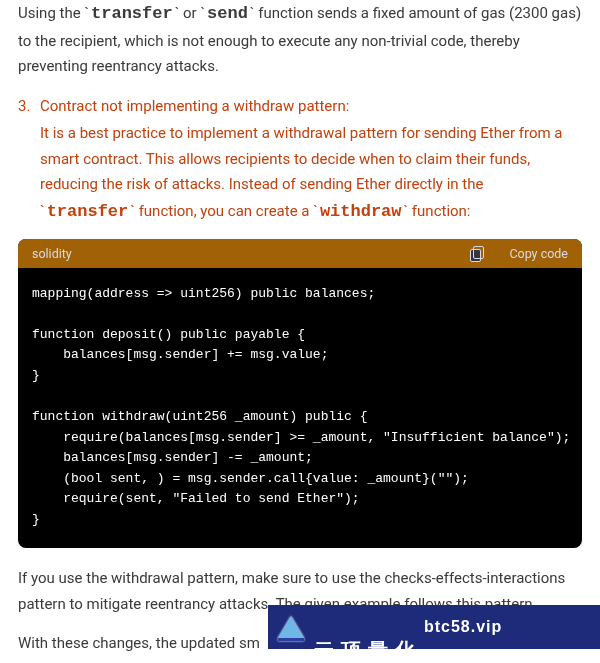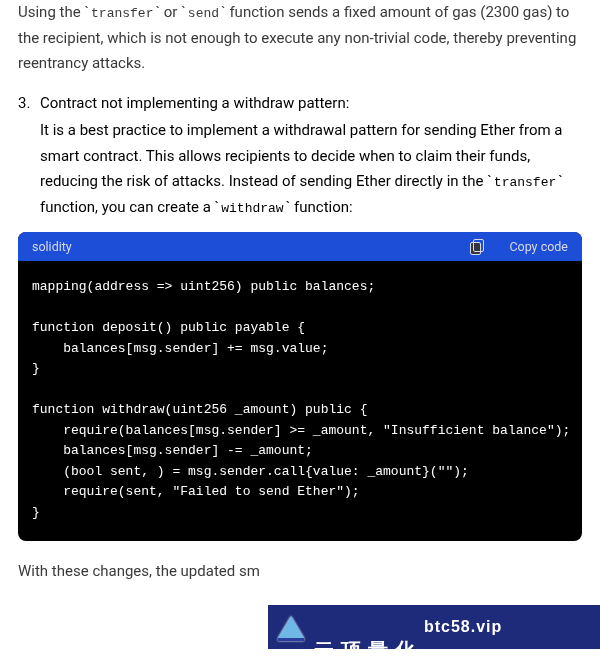--- a/index.html
+++ b/index.html
@@ -14,32 +14,32 @@
   }
   .container { padding: 0 18px; }
   p.body {
     font-size: 15px;
     line-height: 1.7;
     color: #3a3a3a;
     margin-bottom: 14px;
   }
   .inline-code {
     font-family: "SFMono-Regular", Consolas, "Liberation Mono", Menlo, monospace;
-    font-size: 13px;
-    font-weight: 400;
+    font-size: 17px;
+    font-weight: 700;
     background: transparent;
     padding: 0 2px;
   }
   .backtick { font-family: inherit; font-weight: normal; }
   ol.list {
     list-style: none;
     counter-reset: item 2;
     font-size: 15px;
     line-height: 1.7;
-    color: #000000;
+    color: #c2410c;
     margin-bottom: 12px;
   }
   ol.list li {
     counter-increment: item;
     position: relative;
     padding-left: 22px;
     margin-left: 0;
   }
   ol.list li::before {
     content: counter(item) ".";
@@ -49,21 +49,21 @@
   }
   .li-title { margin-bottom: 2px; }
   .li-body { }
   .code-block {
     background: #000000;
     border-radius: 8px;
     overflow: hidden;
     margin: 0 0 18px 0;
   }
   .code-header {
-    background: #1d4ed8;
+    background: #a16207;
     color: #d9d9e3;
     font-size: 12.5px;
     display: flex;
     justify-content: space-between;
     align-items: center;
     padding: 7px 14px;
   }
   .copy-group {
     display: flex;
     align-items: center;
@@ -167,20 +167,21 @@
 }
 
 function withdraw(uint256 _amount) public {
     require(balances[msg.sender] &gt;= _amount, "Insufficient balance");
     balances[msg.sender] -= _amount;
     (bool sent, ) = msg.sender.call{value: _amount}("");
     require(sent, "Failed to send Ether");
 }</pre>
   </div>
 
+  <p class="body">If you use the withdrawal pattern, make sure to use the checks-effects-interactions pattern to mitigate reentrancy attacks. The given example follows this pattern.</p>
 
   <p class="body">With these changes, the updated sm</p>
 
 </div>
 
 <div class="banner">
   <span class="banner-logo"></span>
   <span class="banner-text">
     <span class="banner-cn">云 顶 量 化</span>
     <span class="banner-latin">btc58.vip</span>

